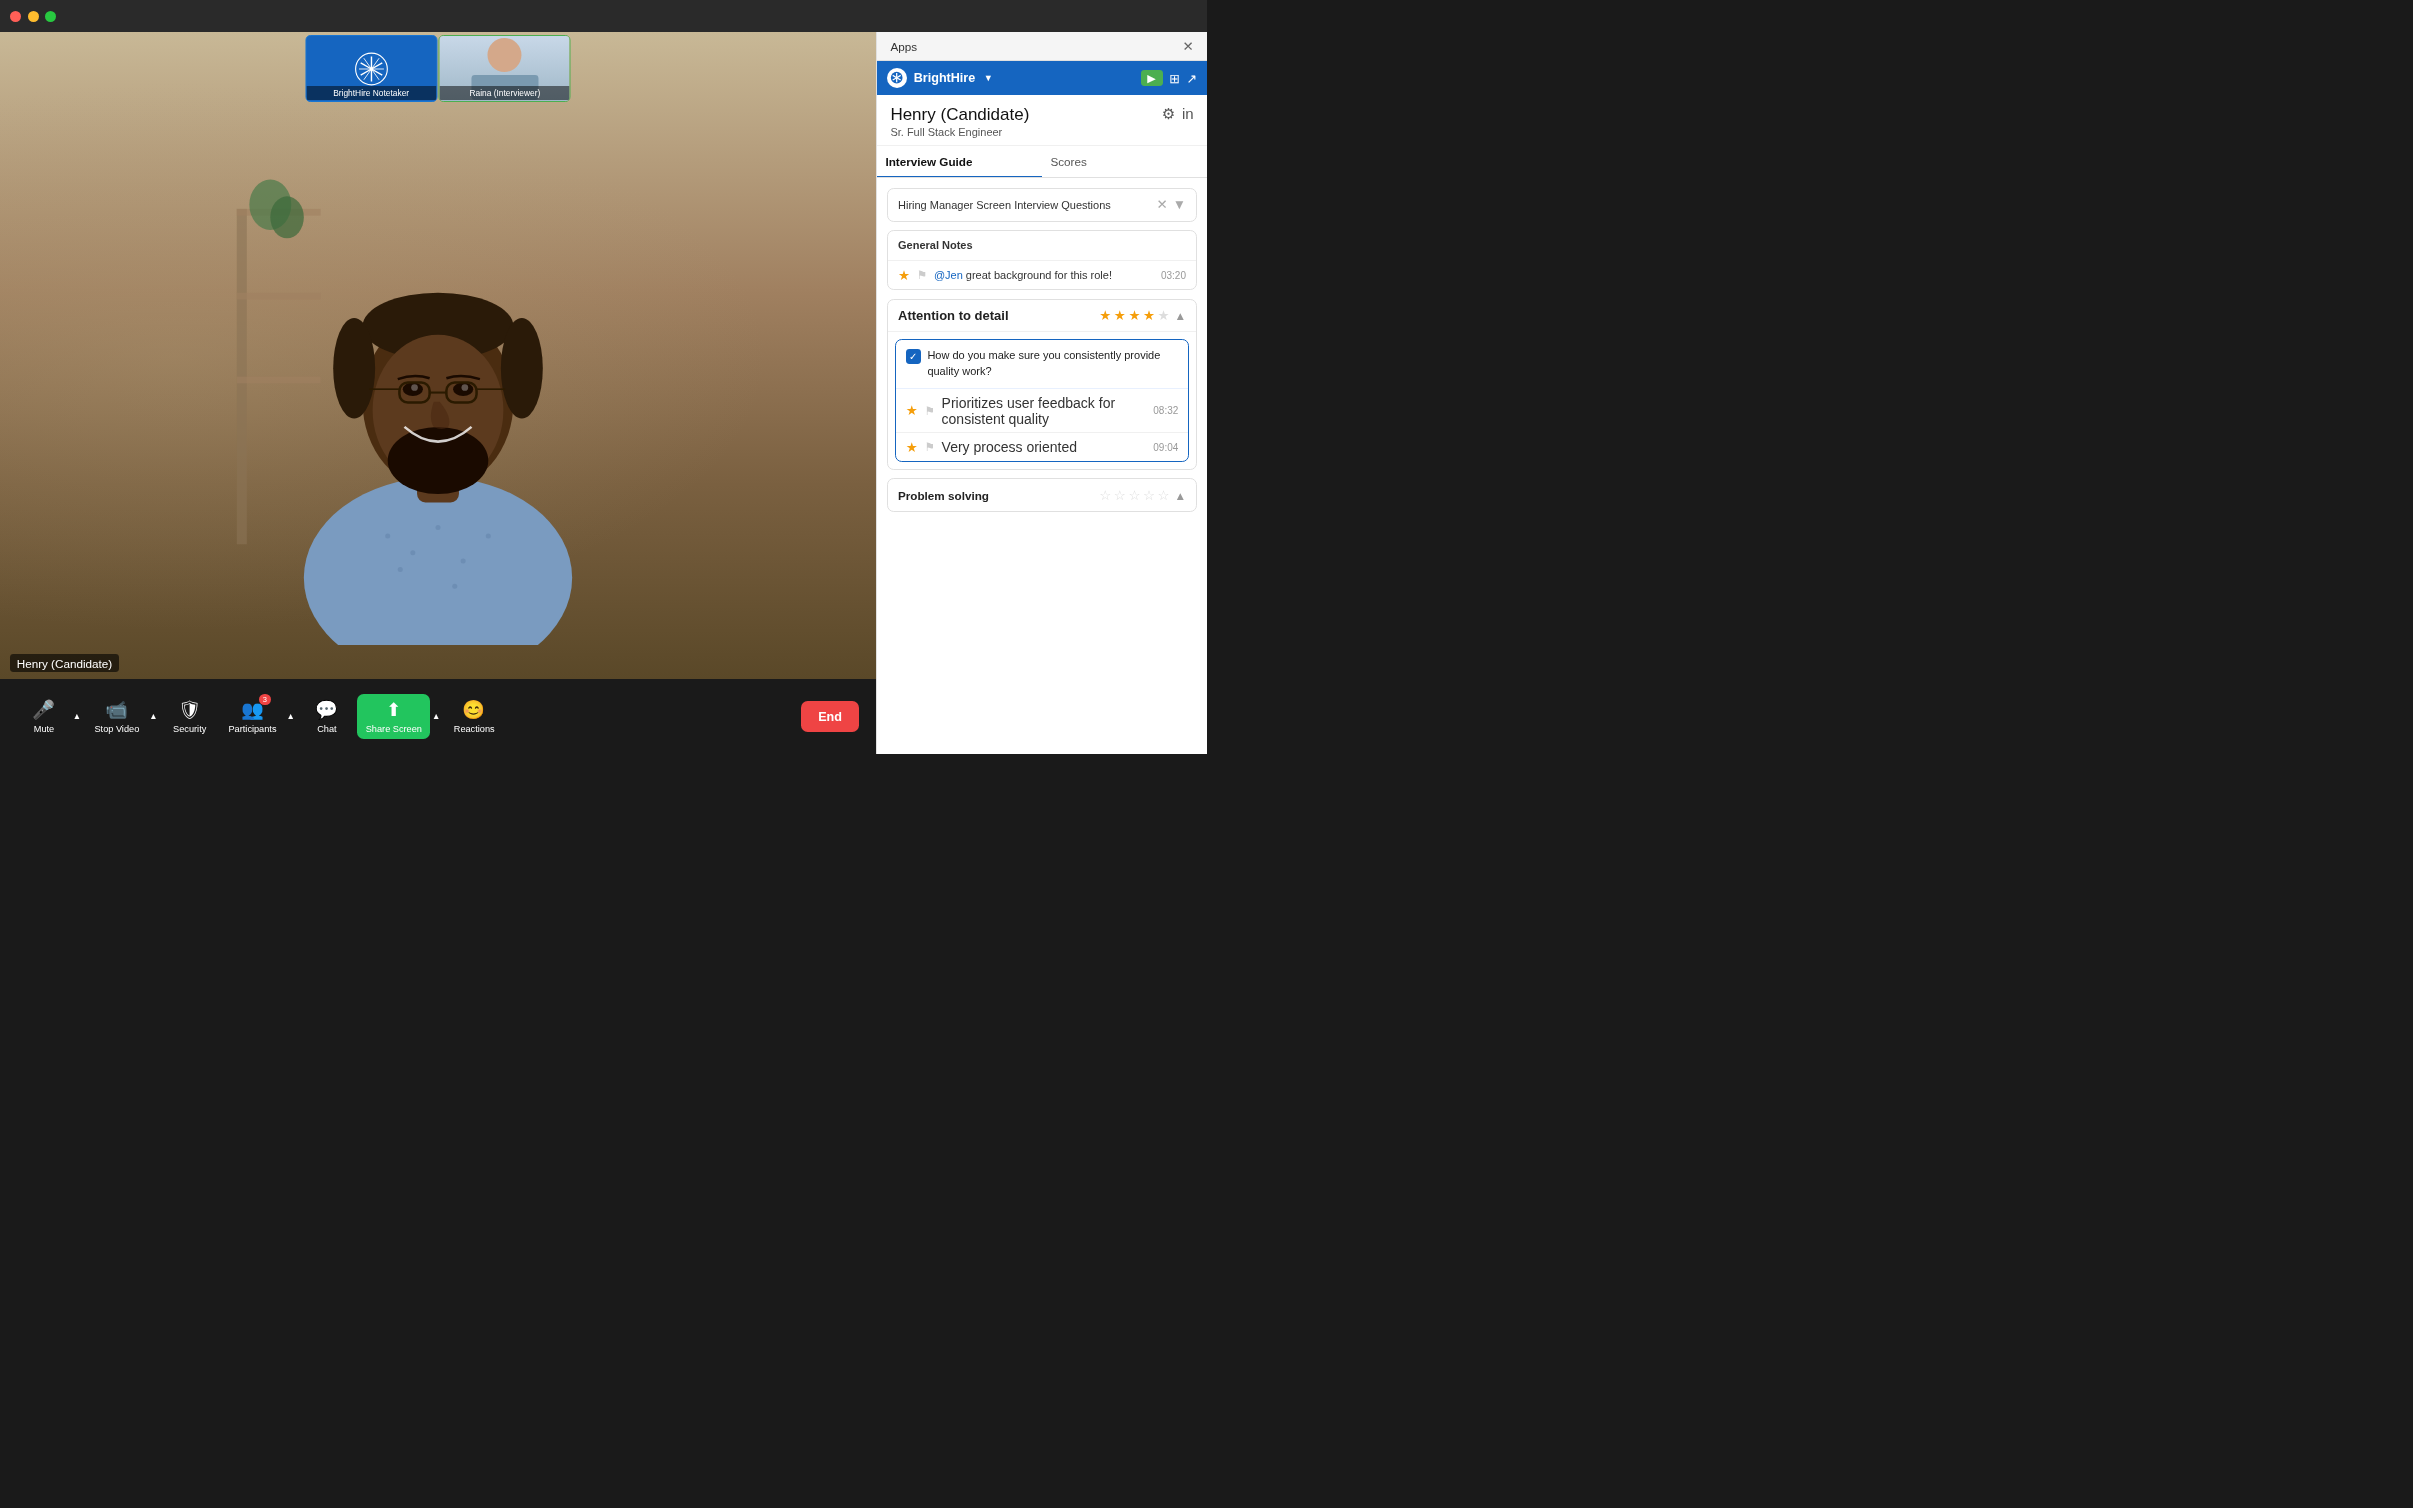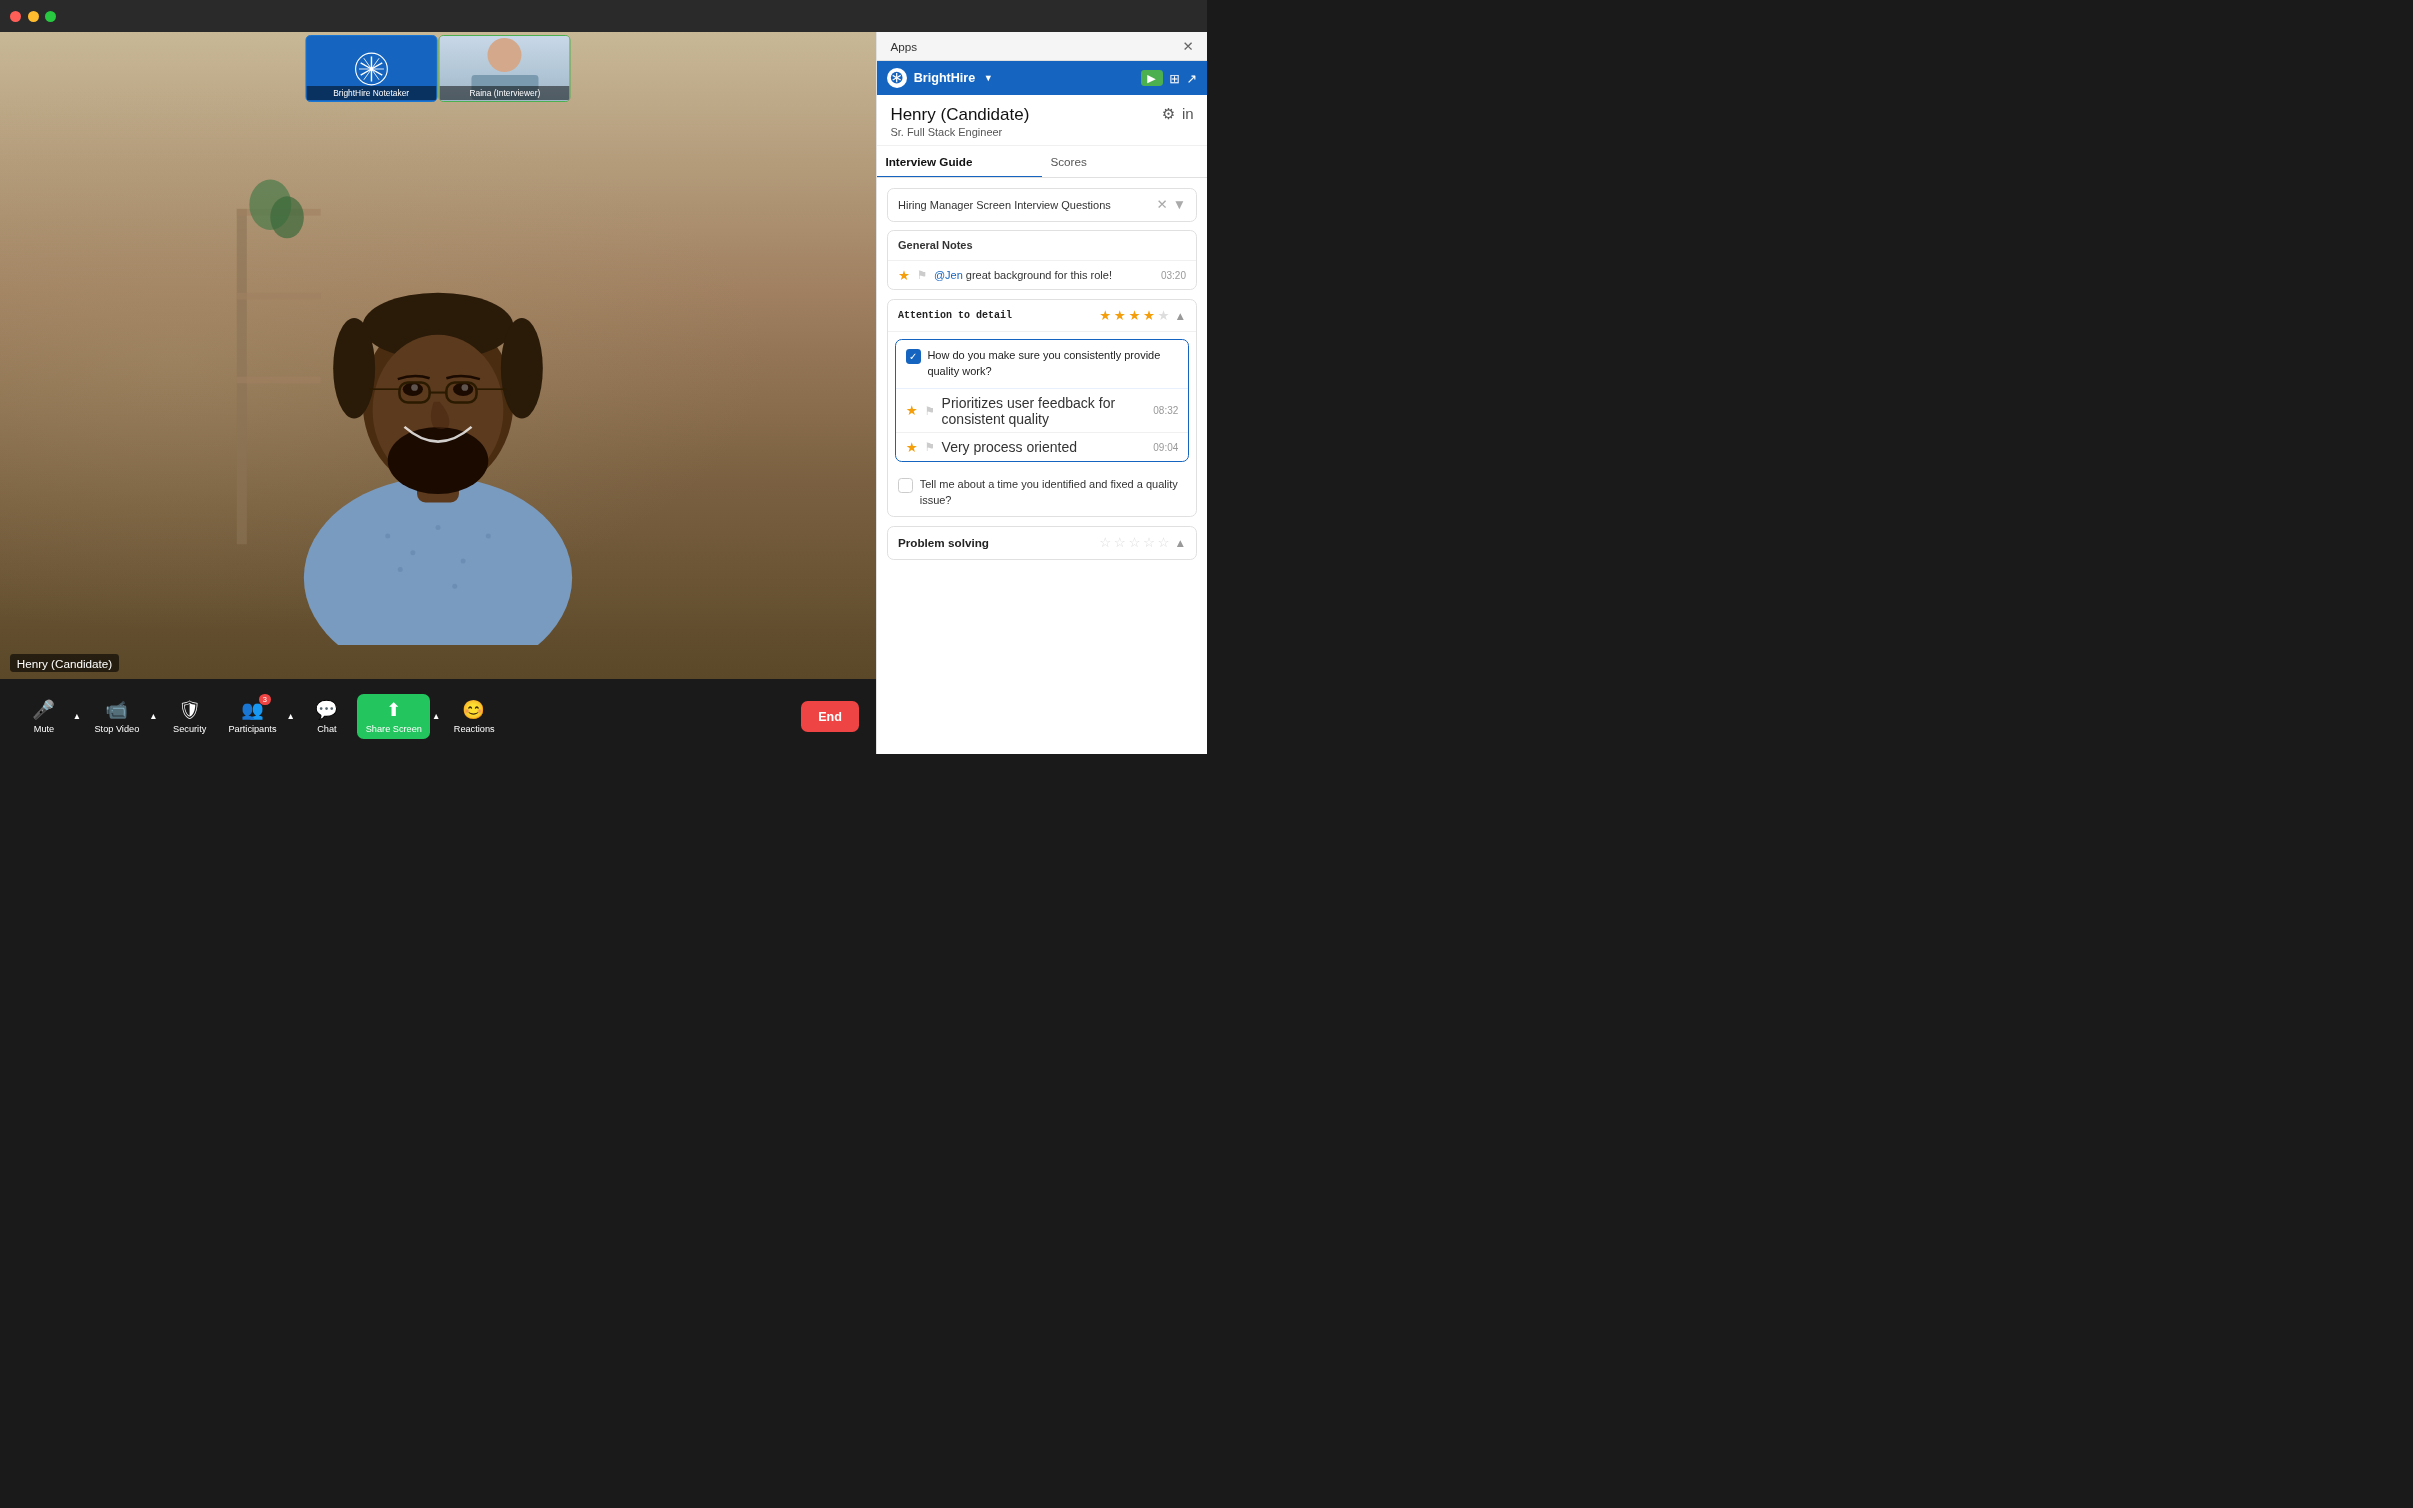--- a/index.html
+++ b/index.html
@@ -385,21 +385,21 @@
       margin-bottom: 8.4px;
       overflow: hidden;
     }
     .competency-header {
       display: flex;
       align-items: center;
       justify-content: space-between;
       padding: 8.4px 10px;
       border-bottom: 0.8px solid #f0f0f0;
     }
-    .competency-name { font-size: 10px; font-weight: 600; color: #222; font-family: Liberation Mono, monospace; }
+    .competency-name { font-size: 13px; font-weight: 600; color: #222; }
     .stars-row { display: flex; align-items: center; gap: 2.5px; }
     .competency-toggle { color: #999; font-size: 11.7px; cursor: pointer; }
 
     
     .question-card {
       border: 1.7px solid #1565c0;
       border-radius: 6.7px;
       margin: 6.7px;
       overflow: hidden;
     }
@@ -737,24 +737,20 @@
           </div>
 
           <div class="answer-row">
             <span class="star">★</span>
             <span class="flag-icon">⚑</span>
             <span class="answer-text">Very process oriented</span>
             <span class="answer-time">09:04</span>
           </div>
         </div>
 
-        <div class="next-question">
-          <div class="checkbox-unchecked"></div>
-          <span class="next-question-text">Tell me about a time you identified and fixed a quality issue?</span>
-        </div>
       </div>
 
       <div class="competency-section">
         <div class="ps-header">
           <span class="ps-name">Problem solving</span>
           <div style="display:flex;align-items:center;gap:5px;">
             <div class="ps-stars">
               <span class="ps-star-empty">☆</span>
               <span class="ps-star-empty">☆</span>
               <span class="ps-star-empty">☆</span>

